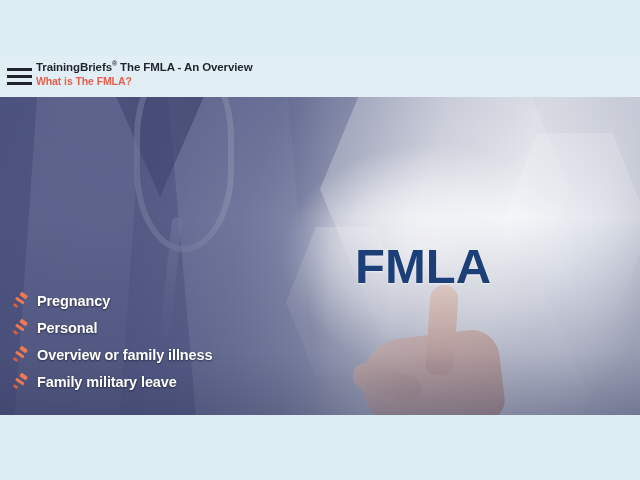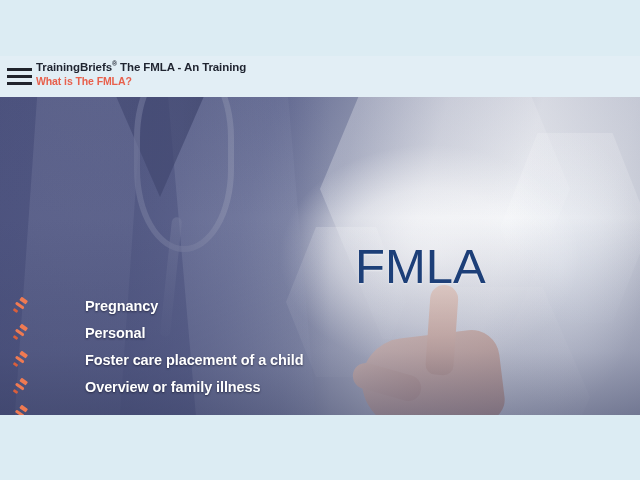--- a/index.html
+++ b/index.html
@@ -211,40 +211,39 @@
     left: 0; top: 0; width: 330px; height: 318px;
     background: linear-gradient(90deg, rgba(78,84,128,0.80) 0%, rgba(84,90,134,0.62) 55%, rgba(100,106,148,0.0) 100%);
     pointer-events: none;
   }
 
   
   #fmla-title {
     position: absolute;
     left: 355px; top: 141px;
     font-size: 49px;
-    font-weight: normal;
+    font-weight: bold;
     color: #1d3f78;
     letter-spacing: 0px;
     text-shadow: 0 1px 2px rgba(255,255,255,0.55);
     font-family: "Liberation Sans", sans-serif;
   }
 
   
   #bullet-list {
     position: absolute;
     left: 12px; top: 190px;
     list-style: none;
     margin: 0; padding: 0;
   }
   .bullet-row {
     display: flex;
-    align-items: flex-end;
+    align-items: center;
     height: 27px;
     margin-bottom: 0px;
-    gap: 48px;
   }
   .gavel-icon {
     width: 17px; height: 17px;
     margin-right: 8px;
     flex: 0 0 auto;
   }
   .bullet-label {
     font-size: 14.5px;
     font-weight: bold;
     color: #ffffff;
@@ -268,21 +267,21 @@
 
   <div id="header">
 
     <div id="hamburger-btn">
       <span></span>
       <span></span>
       <span></span>
     </div>
 
     <div id="title-block">
-      <div id="course-title"><span>TrainingBriefs</span><sup>®</sup><span> The FMLA - An Training</span></div>
+      <div id="course-title"><span>TrainingBriefs</span><sup>®</sup><span> The FMLA - An Overview</span></div>
       <div id="lesson-title">What is The FMLA?</div>
     </div>
 
     <div id="brand-logo">
       <svg id="stopwatch-icon" viewBox="0 0 34 34">
         <rect x="13" y="0.5" width="8" height="4" rx="1" fill="#242a3a"></rect>
         <circle cx="17" cy="19" r="13.5" fill="none" stroke="#242a3a" stroke-width="2.6"></circle>
         <circle cx="17" cy="19" r="10.5" fill="#ffffff"></circle>
         <line x1="17" y1="19" x2="23" y2="12" stroke="#e8604c" stroke-width="2"></line>
         <circle cx="17" cy="19" r="1.6" fill="#242a3a"></circle>
@@ -358,35 +357,28 @@
           <rect x="1.5" y="17" width="7" height="4" rx="1.4" fill="#d95f3c" transform="rotate(35 5 19)"></rect>
         </svg>
         <span class="bullet-label">Personal</span>
       </li>
       <li class="bullet-row">
         <svg class="gavel-icon" viewBox="0 0 24 24">
           <rect x="11" y="2" width="11" height="6" rx="1.6" fill="#ef7a52" transform="rotate(35 16.5 5)"></rect>
           <rect x="4" y="10" width="14" height="4.2" rx="2" fill="#ef7a52" transform="rotate(35 11 12)"></rect>
           <rect x="1.5" y="17" width="7" height="4" rx="1.4" fill="#d95f3c" transform="rotate(35 5 19)"></rect>
         </svg>
-        <span class="bullet-label">Foster care placement of a child</span>
-      </li>
-      <li class="bullet-row">
-        <svg class="gavel-icon" viewBox="0 0 24 24">
-          <rect x="11" y="2" width="11" height="6" rx="1.6" fill="#ef7a52" transform="rotate(35 16.5 5)"></rect>
-          <rect x="4" y="10" width="14" height="4.2" rx="2" fill="#ef7a52" transform="rotate(35 11 12)"></rect>
-          <rect x="1.5" y="17" width="7" height="4" rx="1.4" fill="#d95f3c" transform="rotate(35 5 19)"></rect>
-        </svg>
         <span class="bullet-label">Overview or family illness</span>
       </li>
       <li class="bullet-row">
         <svg class="gavel-icon" viewBox="0 0 24 24">
           <rect x="11" y="2" width="11" height="6" rx="1.6" fill="#ef7a52" transform="rotate(35 16.5 5)"></rect>
           <rect x="4" y="10" width="14" height="4.2" rx="2" fill="#ef7a52" transform="rotate(35 11 12)"></rect>
           <rect x="1.5" y="17" width="7" height="4" rx="1.4" fill="#d95f3c" transform="rotate(35 5 19)"></rect>
         </svg>
+        <span class="bullet-label">Family military leave</span>
       </li>
     </ul>
 
   </div>
 
   <div id="footer-area"></div>
 </div>
 
 </body></html>

